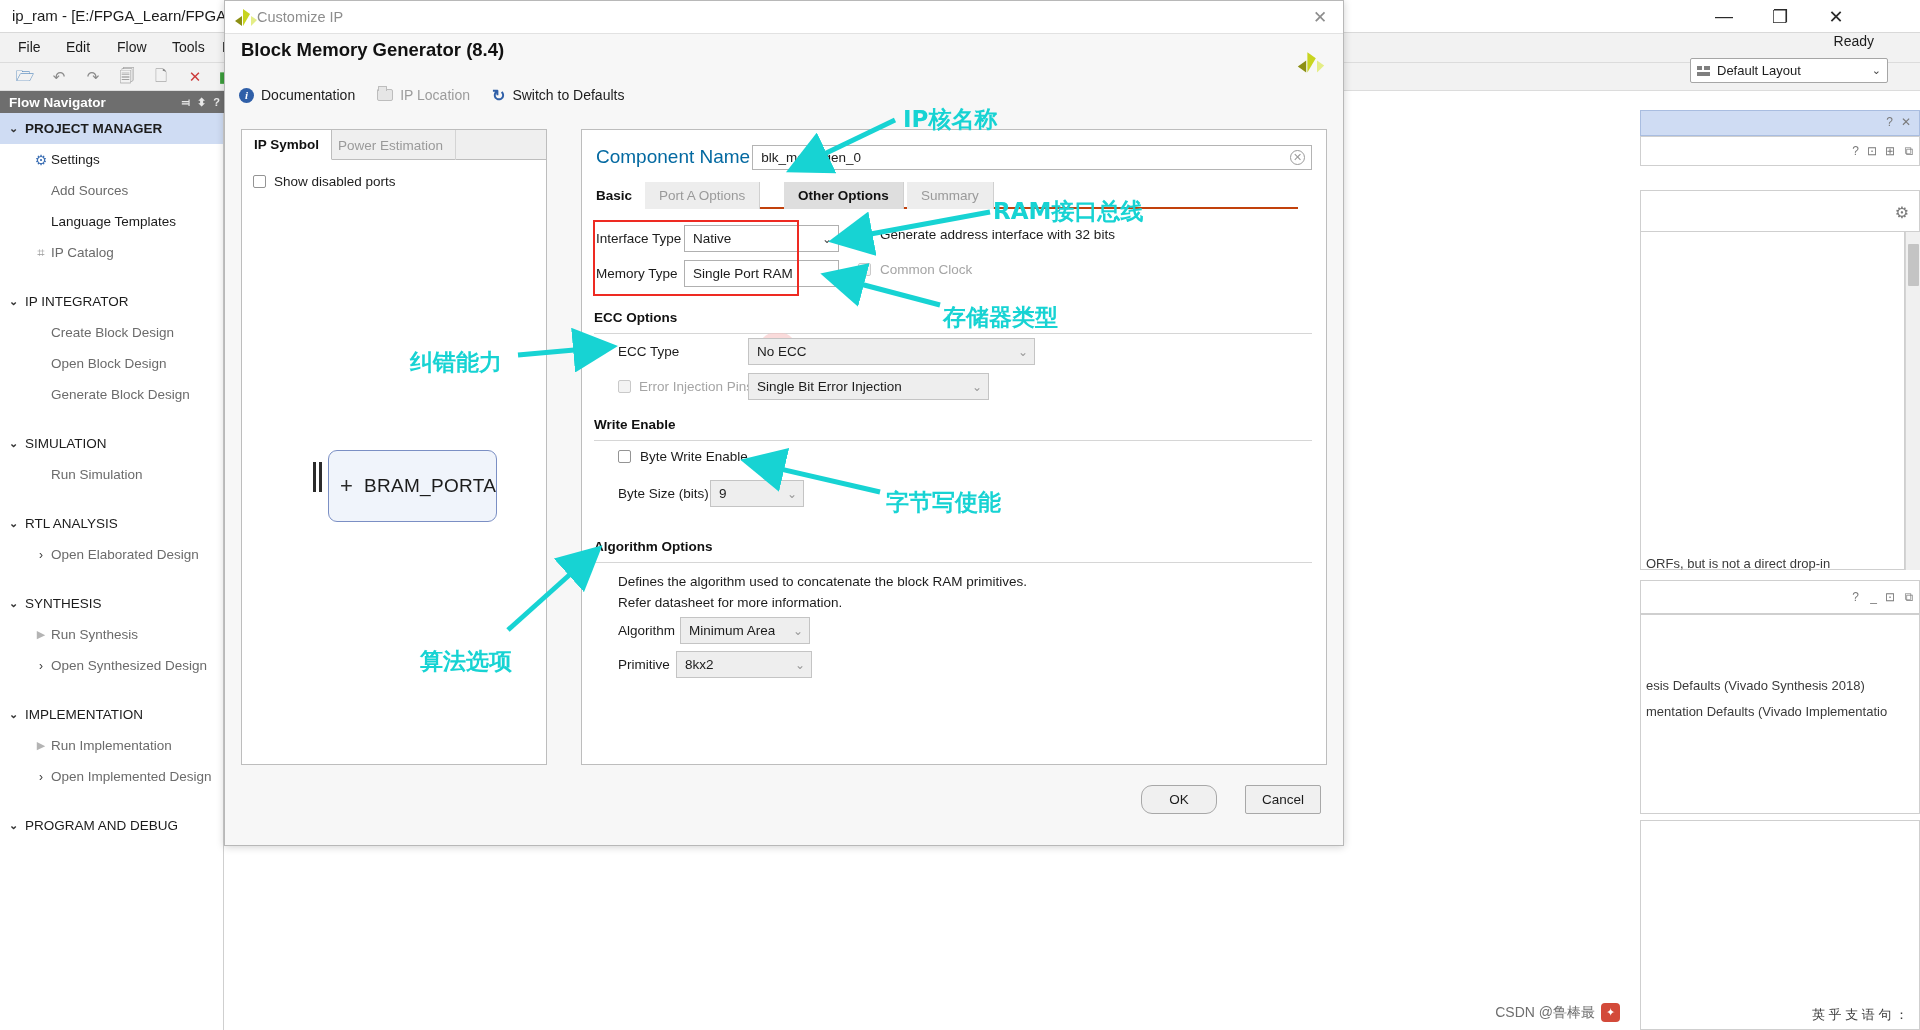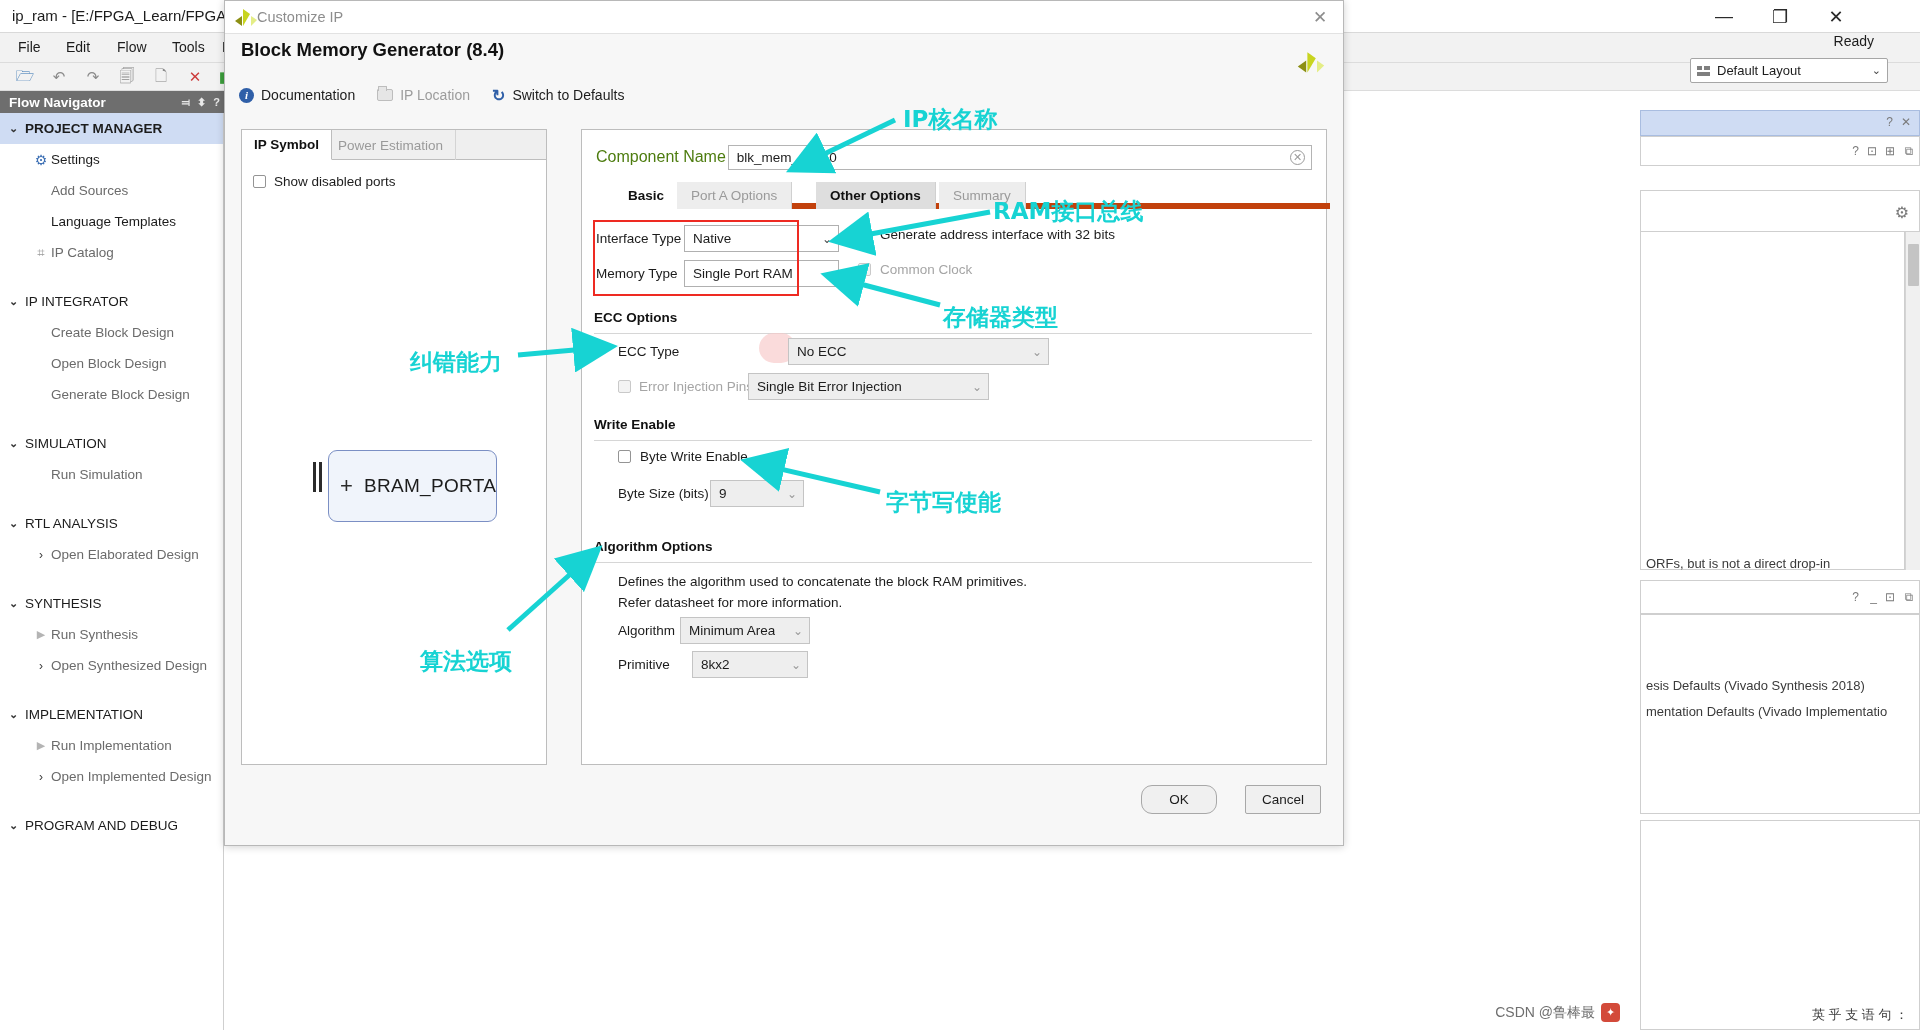--- a/index.html
+++ b/index.html
@@ -208,36 +208,36 @@
 
   
   .cfg-pane {
     position: absolute; left: 356px; top: 128px; width: 746px; height: 636px;
     background: #ffffff; border: 1px solid #bdbdbd;
   }
   .comp-row {
     position: absolute; left: 14px; top: 14px; width: 716px; height: 26px;
     display: flex; align-items: center;
   }
-  .comp-label { font-size: 16px; color: #4d7c0f; margin-right: 2px; white-space: nowrap; }
+  .comp-label { font-size: 19px; color: #0369a1; margin-right: 2px; white-space: nowrap; }
   .comp-input {
     flex: 1; height: 25px; background: #ffffff; border: 1px solid #b4b4b4;
     display: flex; align-items: center; padding: 0 8px;
     font-size: 13.5px; color: #1c1c1c; position: relative;
   }
   .comp-clear {
     position: absolute; right: 6px; top: 4px; width: 15px; height: 15px;
     border: 1.4px solid #9a9a9a; border-radius: 50%;
     display: flex; align-items: center; justify-content: center;
     font-size: 11px; color: #9a9a9a; line-height: 1;
   }
 
   .tabstrip {
-    position: absolute; left: 32px; top: 52px; width: 716px; height: 27px;
-    border-bottom: 6px solid #c2410c;
+    position: absolute; left: 0; top: 52px; width: 716px; height: 27px;
+    border-bottom: 2px solid #c2410c;
   }
   .ctab {
     position: absolute; top: 0; height: 27px; display: flex; align-items: center;
     padding: 0 14px; font-size: 13.5px; border-right: 1px solid #d0d0d0;
   }
   .ctab.sel   { background:#ffffff; color:#111111; font-weight:bold; border-bottom:1px solid #ffffff; }
   .ctab.semi  { background:#dedede; color:#111111; font-weight:bold; }
   .ctab.off   { background:#ededed; color:#9a9a9a; }
 
   .panel-body { position: absolute; left: 0; top: 79px; width: 744px; height: 555px; }
@@ -587,21 +587,21 @@
 
         <div class="redbox" style="left:11px; top:11px; width:206px; height:76px;"></div>
 
         <div class="sect-title" style="left:12px; top:101px;">ECC Options</div>
         <div class="sect-rule" style="left:12px; top:124px; width:718px;"></div>
 
         <div class="pinkblob" style="left:177px; top:124px; width:37px; height:30px;"></div>
 
         <div class="frow" style="left:36px; top:129px;">
           <span class="flabel" style="width:130px">ECC Type</span>
-          <span class="combo gray" style="width:261px;margin-left:40px;">
+          <span class="combo gray" style="width:287px;">
             <span class="cv">No ECC</span>
             <span class="carr">⌄</span>
           </span>
         </div>
 
         <div class="frow" style="left:36px; top:164px;">
           <label class="frow" style="position:static; width:130px; gap:8px;">
             <span class="cbox dim"></span>
             <span class="flabel dim">Error Injection Pins</span>
           </label>
@@ -636,21 +636,21 @@
         <div class="frow" style="left:36px; top:408px;">
           <span class="flabel" style="width:58px">Algorithm</span>
           <span class="combo gray" style="width:130px; margin-left:4px;">
             <span class="cv">Minimum Area</span>
             <span class="carr">⌄</span>
           </span>
         </div>
 
         <div class="frow" style="left:36px; top:442px;">
           <span class="flabel" style="width:58px">Primitive</span>
-          <span class="combo gray" style="width:116px; margin-left:16px;">
+          <span class="combo gray" style="width:136px; margin-left:0;">
             <span class="cv">8kx2</span>
             <span class="carr">⌄</span>
           </span>
         </div>
 
       </div>
     </div>
 
     <div class="dlg-btn" style="left:916px; top:784px;border-radius:11px;">OK</div>
     <div class="dlg-btn" style="left:1020px; top:784px;">Cancel</div>

